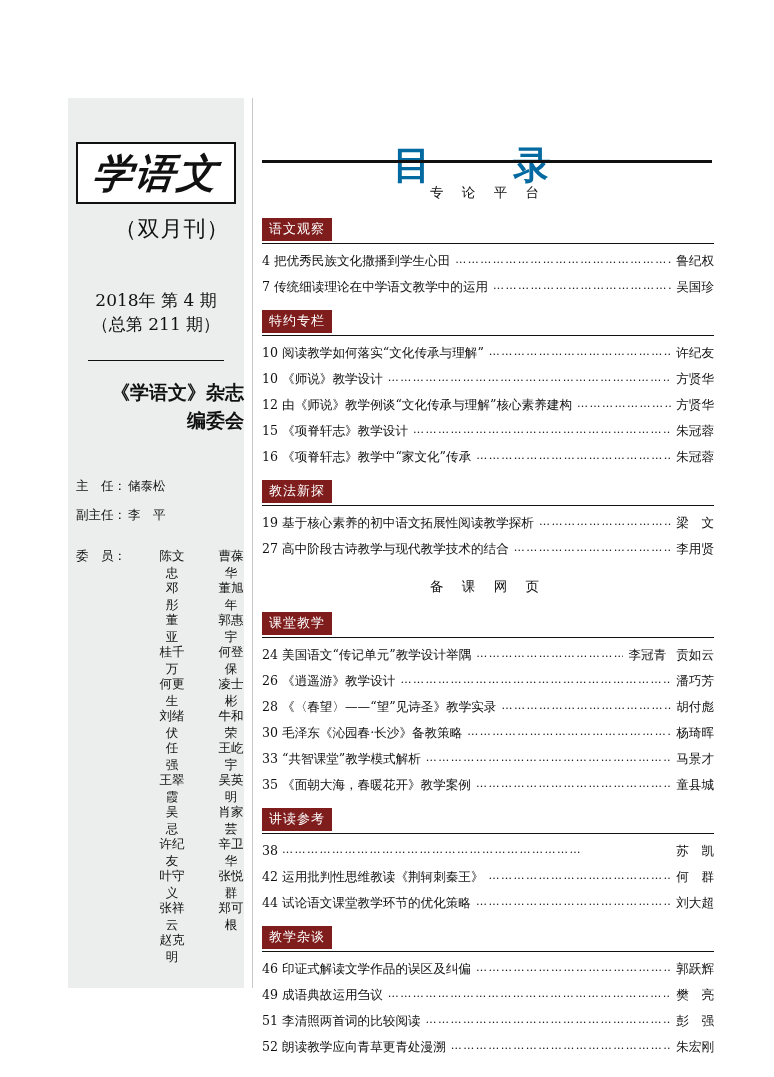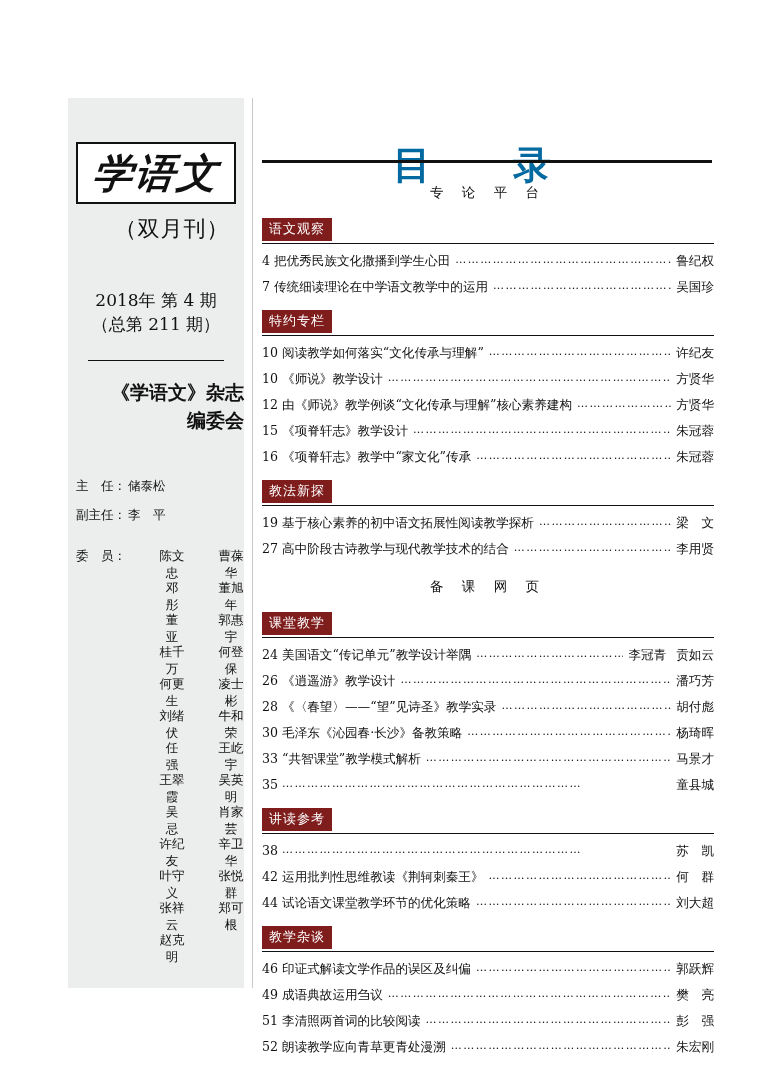--- a/index.html
+++ b/index.html
@@ -433,20 +433,21 @@
         <span class="au">杨琦晖</span>
       </div>
       <div class="entry">
         <span class="pg">33</span>
         <span class="ti">“共智课堂”教学模式解析</span>
         <span class="dots">………………………………………………………………</span>
         <span class="au">马景才</span>
       </div>
       <div class="entry">
         <span class="pg">35</span>
+        <span class="ti">《面朝大海，春暖花开》教学案例</span>
         <span class="dots">………………………………………………………………</span>
         <span class="au">童县城</span>
       </div>
     </div>
 
     <div class="cat-wrap">
       <span class="cat-tag">讲读参考</span>
       <div class="cat-rule"></div>
       <div class="entry">
         <span class="pg">38</span>

